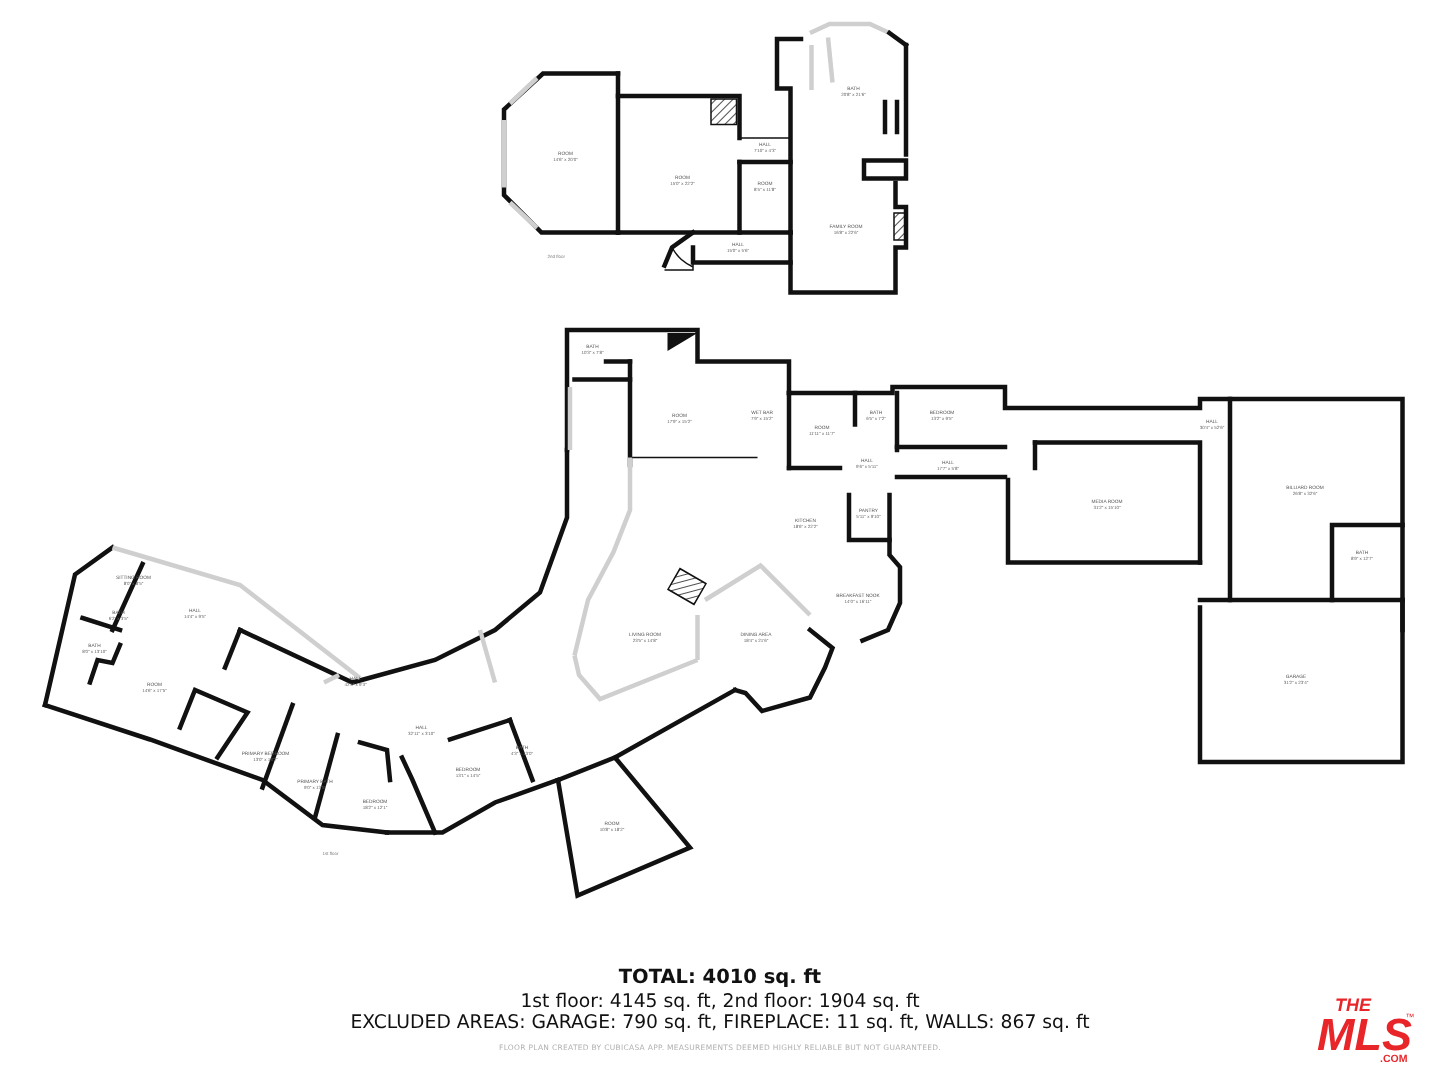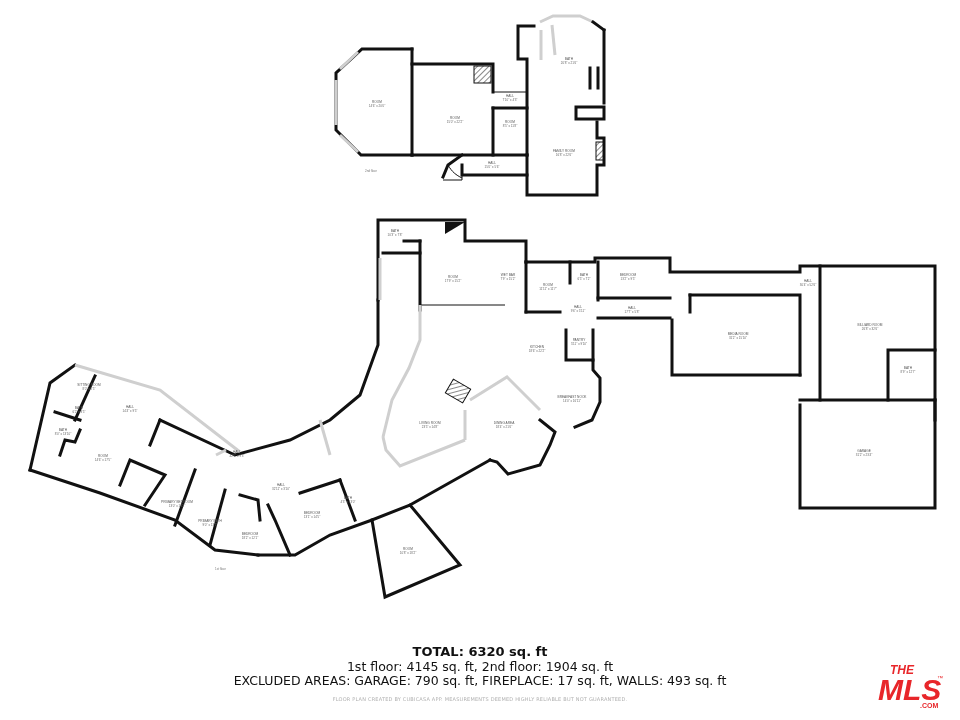--- a/index.html
+++ b/index.html
@@ -200,23 +200,23 @@
     <text class="dim" x="250" y="539">18'2" x 12'1"</text>
     <text class="lbl" x="281" y="486">HALL</text>
     <text class="dim" x="281" y="490">32'11" x 3'10"</text>
     <text class="lbl" x="312" y="514">BEDROOM</text>
     <text class="dim" x="312" y="518">13'1" x 14'5"</text>
     <text class="lbl" x="348" y="499">BATH</text>
     <text class="dim" x="348" y="503">4'3" x 13'0"</text>
   </g>
 </svg>
 
-<div class="summary total">TOTAL: 6320 sq. ft</div>
+<div class="summary total">TOTAL: 4010 sq. ft</div>
 <div class="summary line2">1st floor: 4145 sq. ft, 2nd floor: 1904 sq. ft</div>
-<div class="summary line3">EXCLUDED AREAS: GARAGE: 790 sq. ft, FIREPLACE: 17 sq. ft, WALLS: 493 sq. ft</div>
+<div class="summary line3">EXCLUDED AREAS: GARAGE: 790 sq. ft, FIREPLACE: 11 sq. ft, WALLS: 867 sq. ft</div>
 <div class="summary disclaimer">FLOOR PLAN CREATED BY CUBICASA APP. MEASUREMENTS DEEMED HIGHLY RELIABLE BUT NOT GUARANTEED.</div>
 
 <svg class="logo" viewBox="0 0 70 50" xmlns="http://www.w3.org/2000/svg">
   <text x="14" y="14" font-family="Liberation Sans, sans-serif" font-weight="bold" font-style="italic" font-size="12" fill="#e8262a">THE</text>
   <text x="2" y="40" font-family="Liberation Sans, sans-serif" font-weight="bold" font-style="italic" font-size="30" fill="#e8262a">MLS</text>
   <text x="61" y="20" font-family="Liberation Sans, sans-serif" font-size="6" fill="#e8262a">™</text>
   <text x="44" y="48" font-family="Liberation Sans, sans-serif" font-weight="bold" font-size="7" fill="#e8262a">.COM</text>
 </svg>
 
 </body></html>

